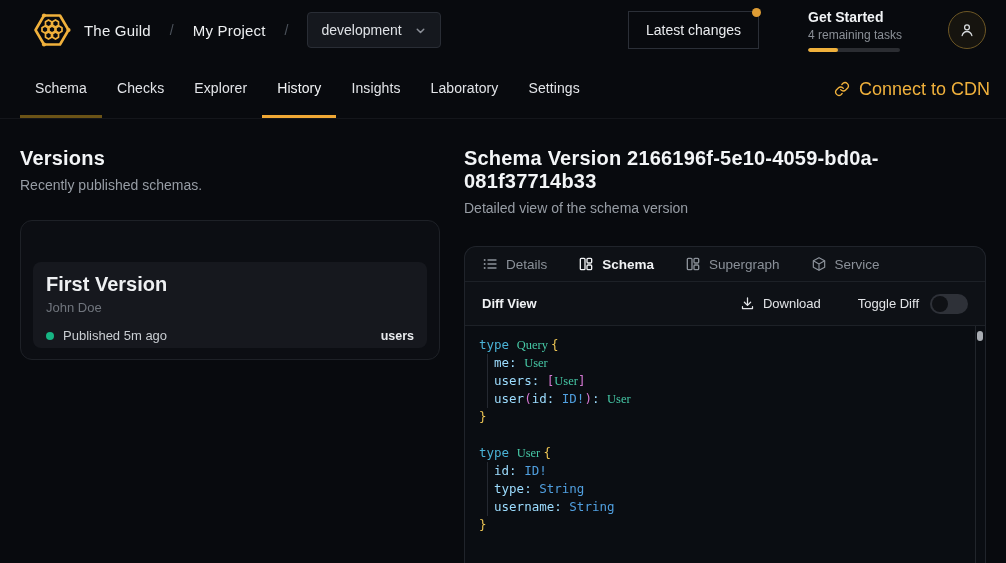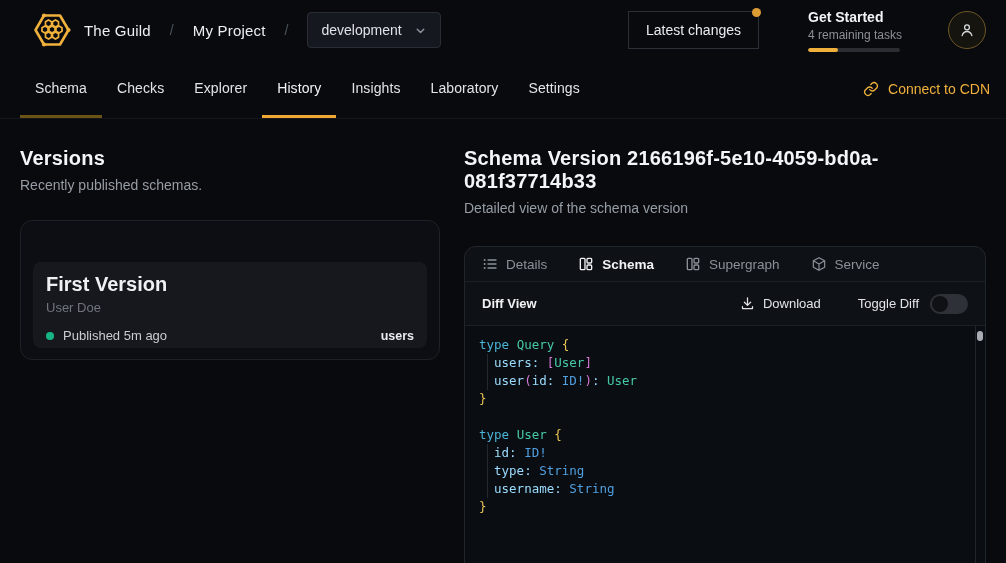--- a/index.html
+++ b/index.html
@@ -42,21 +42,21 @@
   }
 
   
   .nav { display:flex; align-items:stretch; height:59px; padding:0 16px 0 20px; border-bottom:1px solid #14161b; }
   .nav-tab {
     display:flex; align-items:center; padding:0 15px; font-size:14px; color:#e2e4e8;
     border-bottom:3px solid transparent; cursor:pointer; letter-spacing:.1px;
   }
   .nav-tab.active { border-bottom-color:#f0a835; color:#f2f4f6; }
   .nav-tab.dim { border-bottom-color:#6b5316; }
-  .cdn-link { margin-left:auto; display:flex; align-items:center; gap:9px; color:#f0b13c; font-size:14px; cursor:pointer; }
+  .cdn-link { margin-left:auto; display:flex; align-items:center; gap:9px; color:#f0b13c; font-size:18px; cursor:pointer; }
 
   
   .main { display:flex; padding:0 20px; align-items:flex-start; }
   .panel-title { font-size:20px; font-weight:700; color:#f3f5f7; margin-top:28px; letter-spacing:.2px; }
   .panel-sub { font-size:14px; color:#979da5; margin-top:7px; }
 
   .left-col { width:420px; flex:0 0 auto; }
   .versions-card {
     margin-top:27px; height:140px; border:1px solid #1e2127; border-radius:12px;
     background:#0c0e13; padding:12px;
@@ -89,21 +89,21 @@
   
   .code-area {
     flex:1 1 auto; background:#0a0d12; padding:10px 22px 10px 14px; position:relative; overflow:hidden;
     font-family:"DejaVu Sans Mono","Liberation Mono",monospace;
     font-size:12.5px; line-height:18px;
   }
   .line { min-height:18px; white-space:pre; position:relative; }
   .line.indent { padding-left:2ch; }
   .line.indent::before { content:""; position:absolute; left:1ch; top:0; bottom:0; width:1px; background:#252931; }
   .tk-kw { color:#4ab3d6; }
-  .tk-type { color:#46c8a6; }
+  .tk-type { color:#46c8a6;font-family:Liberation Serif, serif; }
   .tk-field { color:#9cdcfe; }
   .tk-scalar { color:#509fdf; }
   .tk-brace { color:#edc554; }
   .tk-paren { color:#d678d4; }
   .tk-punct { color:#9cdcfe; }
   .code-scrollbar { position:absolute; top:0; right:0; bottom:0; width:10px; border-left:1px solid #21252b; }
   .code-scrollbar .thumb { position:absolute; top:5px; right:2px; width:6px; height:10px; border-radius:3px; background:#a9adb3; }
 </style>
 </head>
 <body>
@@ -193,21 +193,21 @@
 
 <main class="main">
 
   <section class="left-col">
     <h2 class="panel-title">Versions</h2>
     <p class="panel-sub">Recently published schemas.</p>
 
     <div class="versions-card">
       <div class="version-item">
         <div class="vi-name">First Version</div>
-        <div class="vi-author">User Doe</div>
+        <div class="vi-author">John Doe</div>
         <div class="vi-status-row">
           <span class="status-dot"></span>
           <span class="vi-status">Published 5m ago</span>
           <span class="vi-service">users</span>
         </div>
       </div>
     </div>
   </section>
 
   <section class="right-col">
@@ -273,20 +273,21 @@
           <span class="toggle-label">Toggle Diff</span>
           <span class="switch">
             <span class="knob"></span>
           </span>
         </div>
       </div>
 
       <div class="code-area">
         <div id="code-block">
             <div class="line"><span class="tk-kw">type </span><span class="tk-type">Query </span><span class="tk-brace">{</span></div>
+            <div class="line indent"><span class="tk-field">me</span><span class="tk-punct">: </span><span class="tk-type">User</span></div>
             <div class="line indent"><span class="tk-field">users</span><span class="tk-punct">: </span><span class="tk-paren">[</span><span class="tk-type">User</span><span class="tk-paren">]</span></div>
             <div class="line indent"><span class="tk-field">user</span><span class="tk-paren">(</span><span class="tk-field">id</span><span class="tk-punct">: </span><span class="tk-scalar">ID!</span><span class="tk-paren">)</span><span class="tk-punct">: </span><span class="tk-type">User</span></div>
             <div class="line"><span class="tk-brace">}</span></div>
             <div class="line"></div>
             <div class="line"><span class="tk-kw">type </span><span class="tk-type">User </span><span class="tk-brace">{</span></div>
             <div class="line indent"><span class="tk-field">id</span><span class="tk-punct">: </span><span class="tk-scalar">ID!</span></div>
             <div class="line indent"><span class="tk-field">type</span><span class="tk-punct">: </span><span class="tk-scalar">String</span></div>
             <div class="line indent"><span class="tk-field">username</span><span class="tk-punct">: </span><span class="tk-scalar">String</span></div>
             <div class="line"><span class="tk-brace">}</span></div>
           </div>

